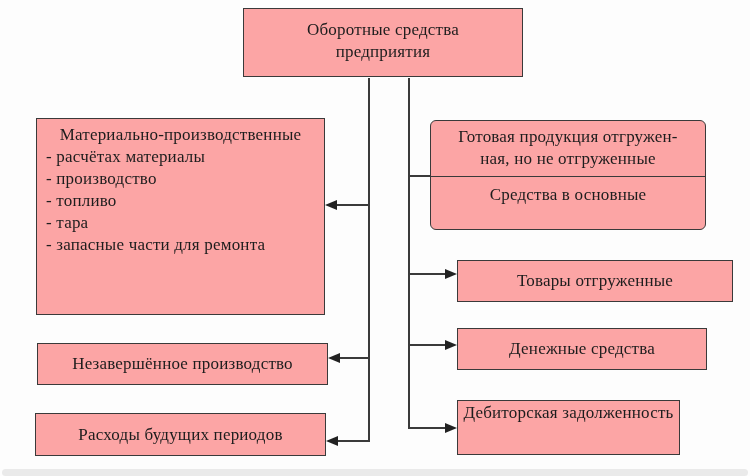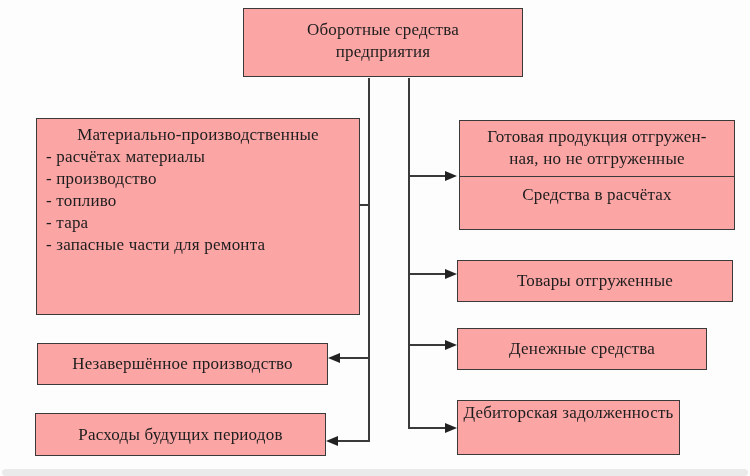--- a/index.html
+++ b/index.html
@@ -18,26 +18,26 @@
     background:#fca5a5;
     font-size:17px;
     line-height:22px;
     letter-spacing:0.2px;
   }
   .center{text-align:center;}
   .vcenter{display:flex;flex-direction:column;justify-content:center;}
   
   .title-box{left:243px;top:8px;width:280px;height:69px;padding-top:10px;}
   
-  .inv-box{left:36px;top:118px;width:324px;height:197px;padding:5px 8px 0 8px;}
+  .inv-box{left:36px;top:118px;width:289px;height:197px;padding:5px 8px 0 8px;}
   .inv-items{text-align:left;padding-left:1px;}
   .wip-box{left:37px;top:343px;width:291px;height:42px;}
   .def-box{left:35px;top:413px;width:291px;height:43px;}
   
-  .ship-box{left:459px;top:120px;width:276px;height:110px;padding:0;}
+  .ship-box{left:430px;top:120px;width:276px;height:110px;padding:0;border-radius:6px;}
   .ship-top{box-sizing:border-box;height:56px;border-bottom:1.5px solid #3a3a3a;padding-top:5px;}
   .ship-bottom{padding-top:7px;}
   .goods-box{left:457px;top:260px;width:276px;height:42px;}
   .cash-box{left:457px;top:328px;width:250px;height:42px;}
   .recv-box{left:457px;top:400px;width:223px;height:55px;padding-top:1px;}
   
   .line{position:absolute;background:#3a3a3a;}
   .vline{width:2px;}
   .hline{height:2px;}
   
@@ -109,21 +109,21 @@
   <div class="box def-box center vcenter">
     <div>Расходы будущих периодов</div>
   </div>
 
   <div class="box ship-box">
     <div class="ship-top center">
       <div>Готовая продукция отгружен-</div>
       <div>ная, но не отгруженные</div>
     </div>
     <div class="ship-bottom center">
-      <div>Средства в расчётах</div>
+      <div>Средства в основные</div>
     </div>
   </div>
 
   <div class="box goods-box center vcenter">
     <div>Товары отгруженные</div>
   </div>
 
   <div class="box cash-box center vcenter">
     <div>Денежные средства</div>
   </div>

